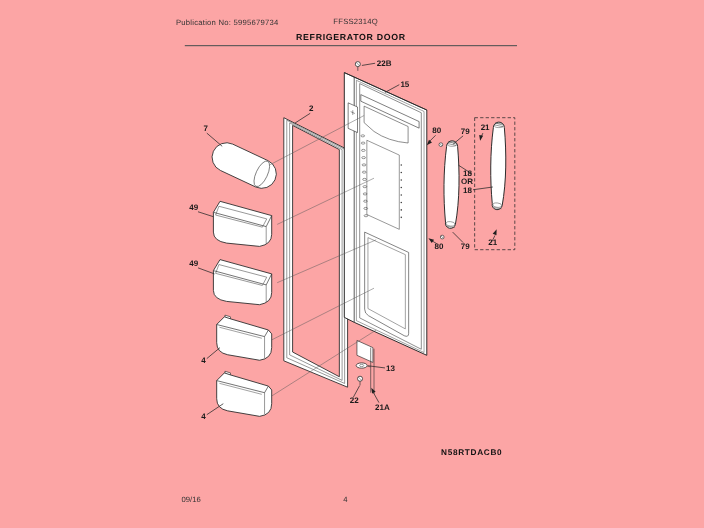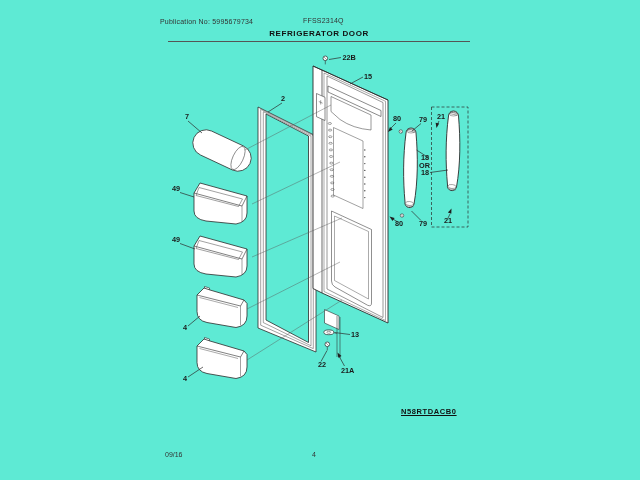--- a/index.html
+++ b/index.html
@@ -1,25 +1,25 @@
 <!DOCTYPE html>
 <html><head>
 <meta charset="utf-8">
 <style>
   html,body{margin:0;padding:0;background:#ffffff;}
   .page{
-    position:relative;width:640px;height:480px;background:#5eead4;overflow:hidden;
+    position:relative;width:640px;height:480px;background:#fca5a5;overflow:hidden;
     font-family:"Liberation Sans", sans-serif;color:#222;
   }
   .hdr-pub{position:absolute;left:160px;top:18px;font-size:7px;color:#333;letter-spacing:.2px;}
   .hdr-model{position:absolute;left:303px;top:17px;font-size:7px;color:#333;letter-spacing:.2px;}
   .hdr-title{position:absolute;left:168px;top:29px;width:302px;text-align:center;
     font-size:8px;font-weight:bold;color:#111;letter-spacing:.6px;}
   .hdr-rule{position:absolute;left:168px;top:41px;width:302px;height:0;border-top:1px solid #555;}
-  .diagram-id{position:absolute;left:401px;top:407px;font-size:7.5px;font-weight:bold;color:#111;letter-spacing:.6px;text-decoration:underline;}
+  .diagram-id{position:absolute;left:401px;top:407px;font-size:7.5px;font-weight:bold;color:#111;letter-spacing:.6px;}
   .ftr-date{position:absolute;left:165px;top:451px;font-size:7px;color:#333;}
   .ftr-page{position:absolute;left:312px;top:451px;font-size:7px;color:#333;}
   svg.blueprint{position:absolute;left:0;top:0;}
   svg .ln{stroke:#2b2b2b;fill:none;}
   svg .fw{fill:#ffffff;stroke:#2b2b2b;}
   svg .thin{stroke:#444;fill:none;}
   svg .proj{stroke:#5a5a5a;stroke-width:.45;fill:none;}
   svg .leader{stroke:#2b2b2b;stroke-width:.7;fill:none;}
   svg .callout{font-family:"Liberation Sans", sans-serif;font-size:7.3px;font-weight:bold;fill:#1a1a1a;}
   svg .ah{fill:#1f1f1f;stroke:none;}

